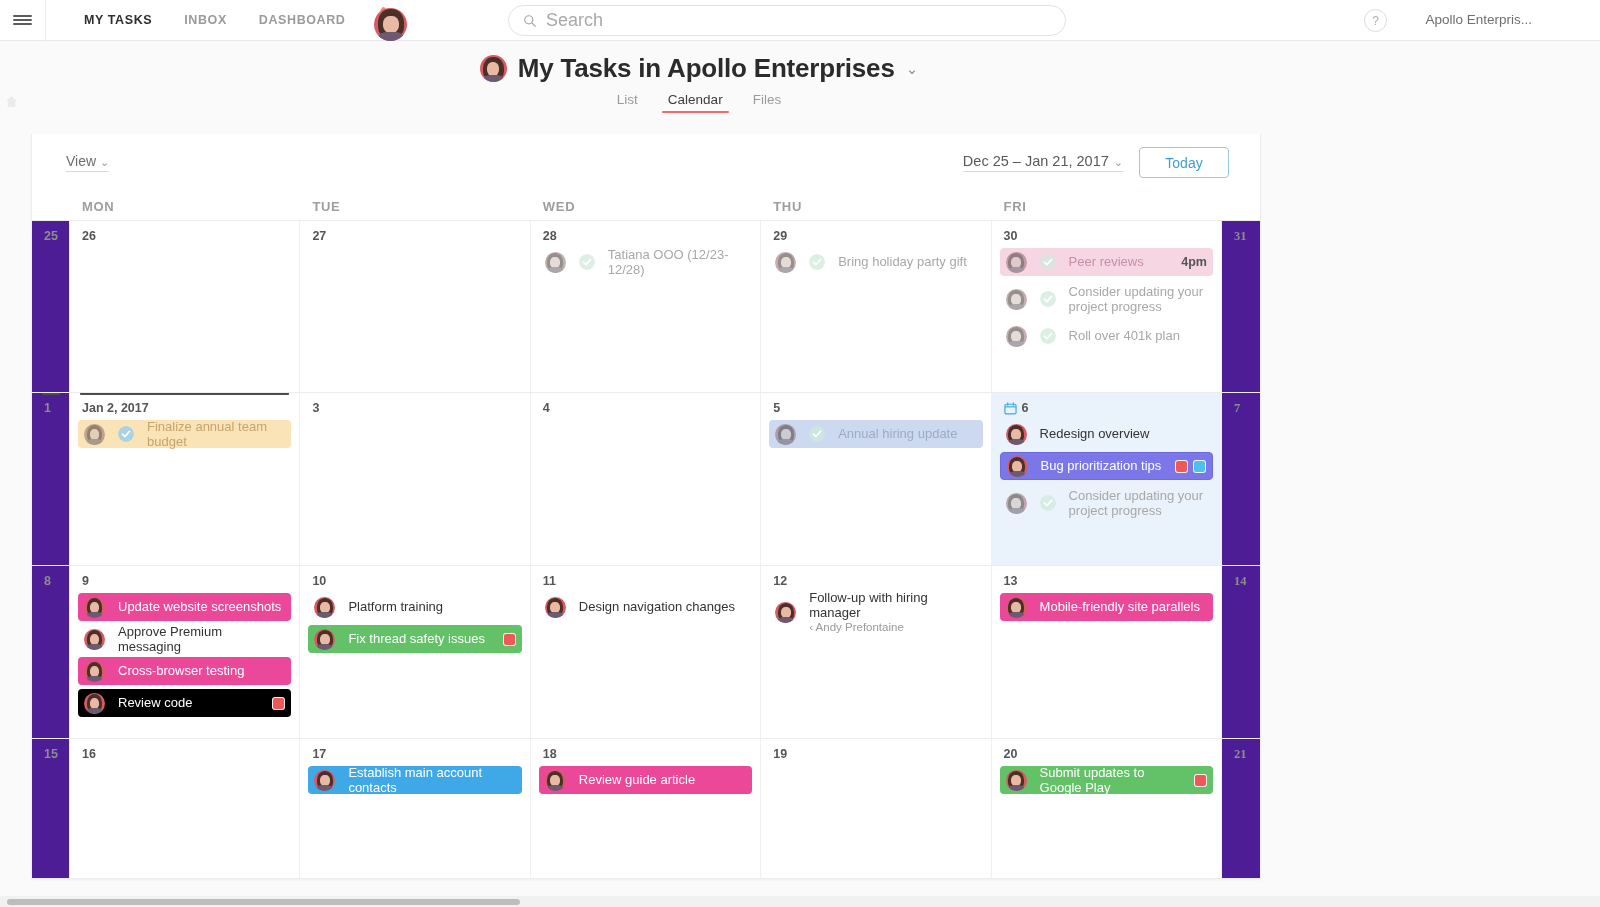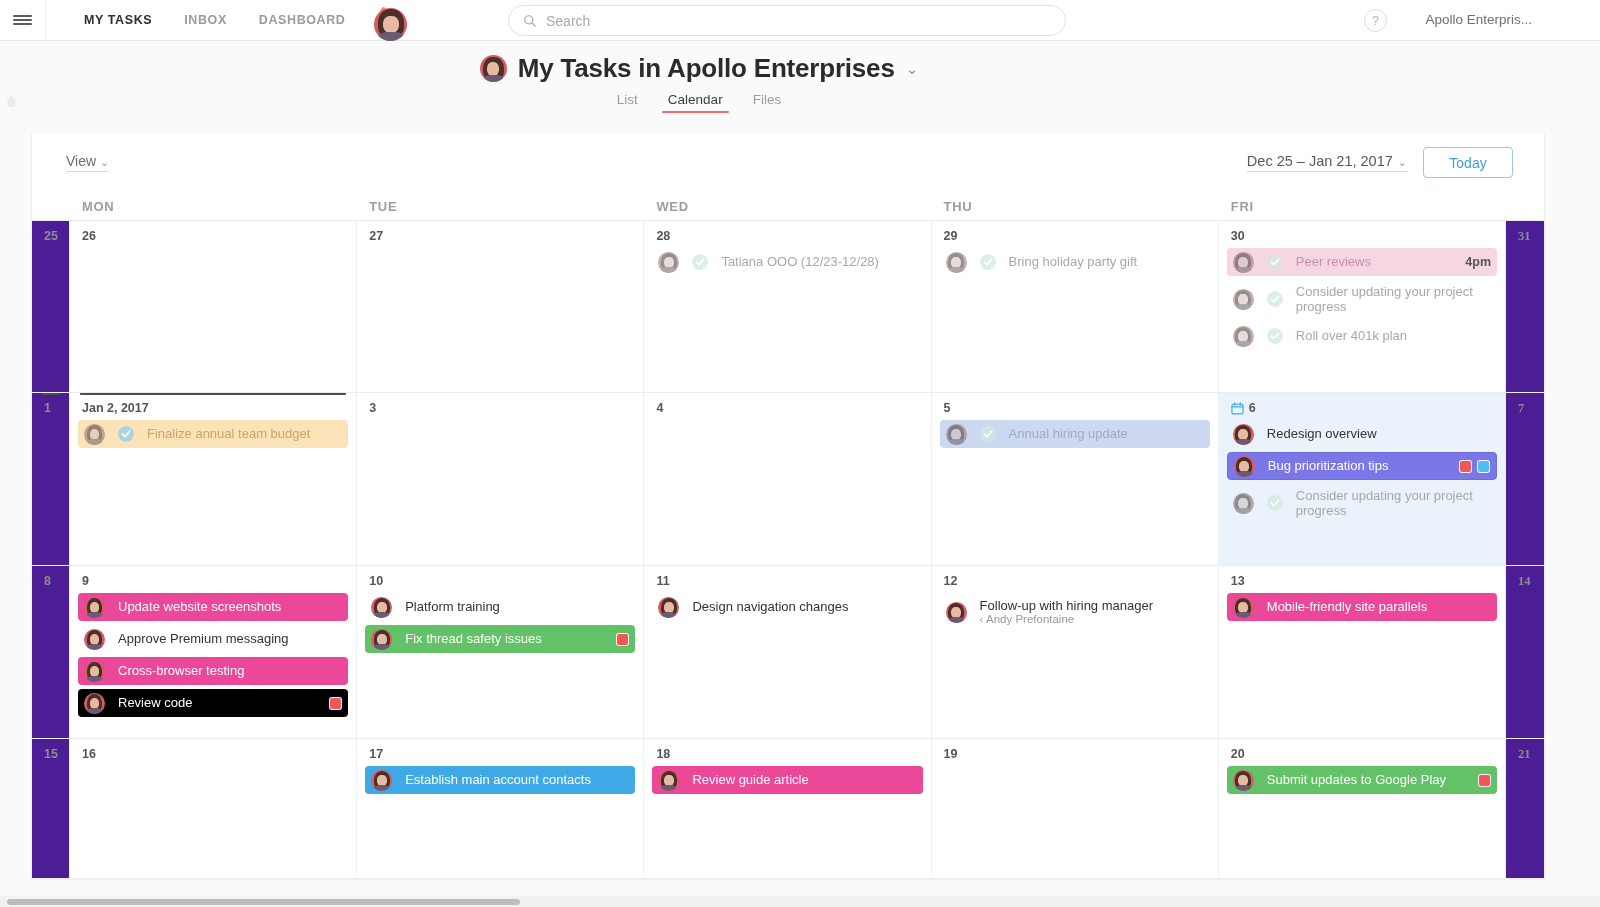--- a/index.html
+++ b/index.html
@@ -39,21 +39,21 @@
   .plus-btn::after{content:""; position:absolute; width:2px; height:11px; background:#fff; border-radius:1px;}
   .plus-wrap{position:relative; display:flex; align-items:center; justify-content:center; width:27px; height:27px;}
 
   .search-wrap{
     position:absolute; left:508px; top:5px; width:558px; height:31px;
     border:1px solid #e2e2e2; border-radius:16px; background:#fff;
     display:flex; align-items:center; padding:0 14px;
   }
   .search-ico{ width:14px; height:14px; margin-right:9px; flex:none; }
   .search-input{
-    border:none; outline:none; font-size:14px; color:#8a8a8a; width:100%;
+    border:none; outline:none; font-size:18px; color:#8a8a8a; width:100%;
     font-family:"Liberation Sans", sans-serif; background:transparent;
   }
   .search-input::placeholder{ color:#a9a9a9; }
 
   .help-btn{
     position:absolute; right:213px; top:9px; width:23px; height:23px;
     border:1px solid #dcdcdc; border-radius:50%; color:#b0b0b0; font-size:12px;
     display:flex; align-items:center; justify-content:center; cursor:pointer;
   }
   .workspace-name{
@@ -88,21 +88,21 @@
     content:""; position:absolute; left:-6px; right:-6px; bottom:0; height:2.5px;
     background:#f06a6a; border-radius:2px;
   }
   .cursor-arrow{ position:absolute; left:790px; top:94px; width:13px; height:19px; }
 
   
   .rail-ico{ position:absolute; left:5px; top:95px; width:13px; height:13px; opacity:.3; }
 
   
   .cal{
-    position:absolute; left:31px; top:134px; width:1514px; height:745px;
+    position:absolute; left:31px; top:134px; width:1230px; height:745px;
     background:#ffffff; border:1px solid #ececec; border-top:none;
     box-shadow:0 1px 2px rgba(0,0,0,.05);
   }
   .cal-toolbar{ position:relative; height:58px; }
   .view-btn{
     position:absolute; left:34px; top:19px; font-size:14px; color:#6d6d6d;
     border-bottom:1px solid #d9d9d9; padding-bottom:2px; cursor:pointer;
   }
   .view-btn .cv{ color:#9a9a9a; font-size:11px; margin-left:4px; }
   .range-btn{

